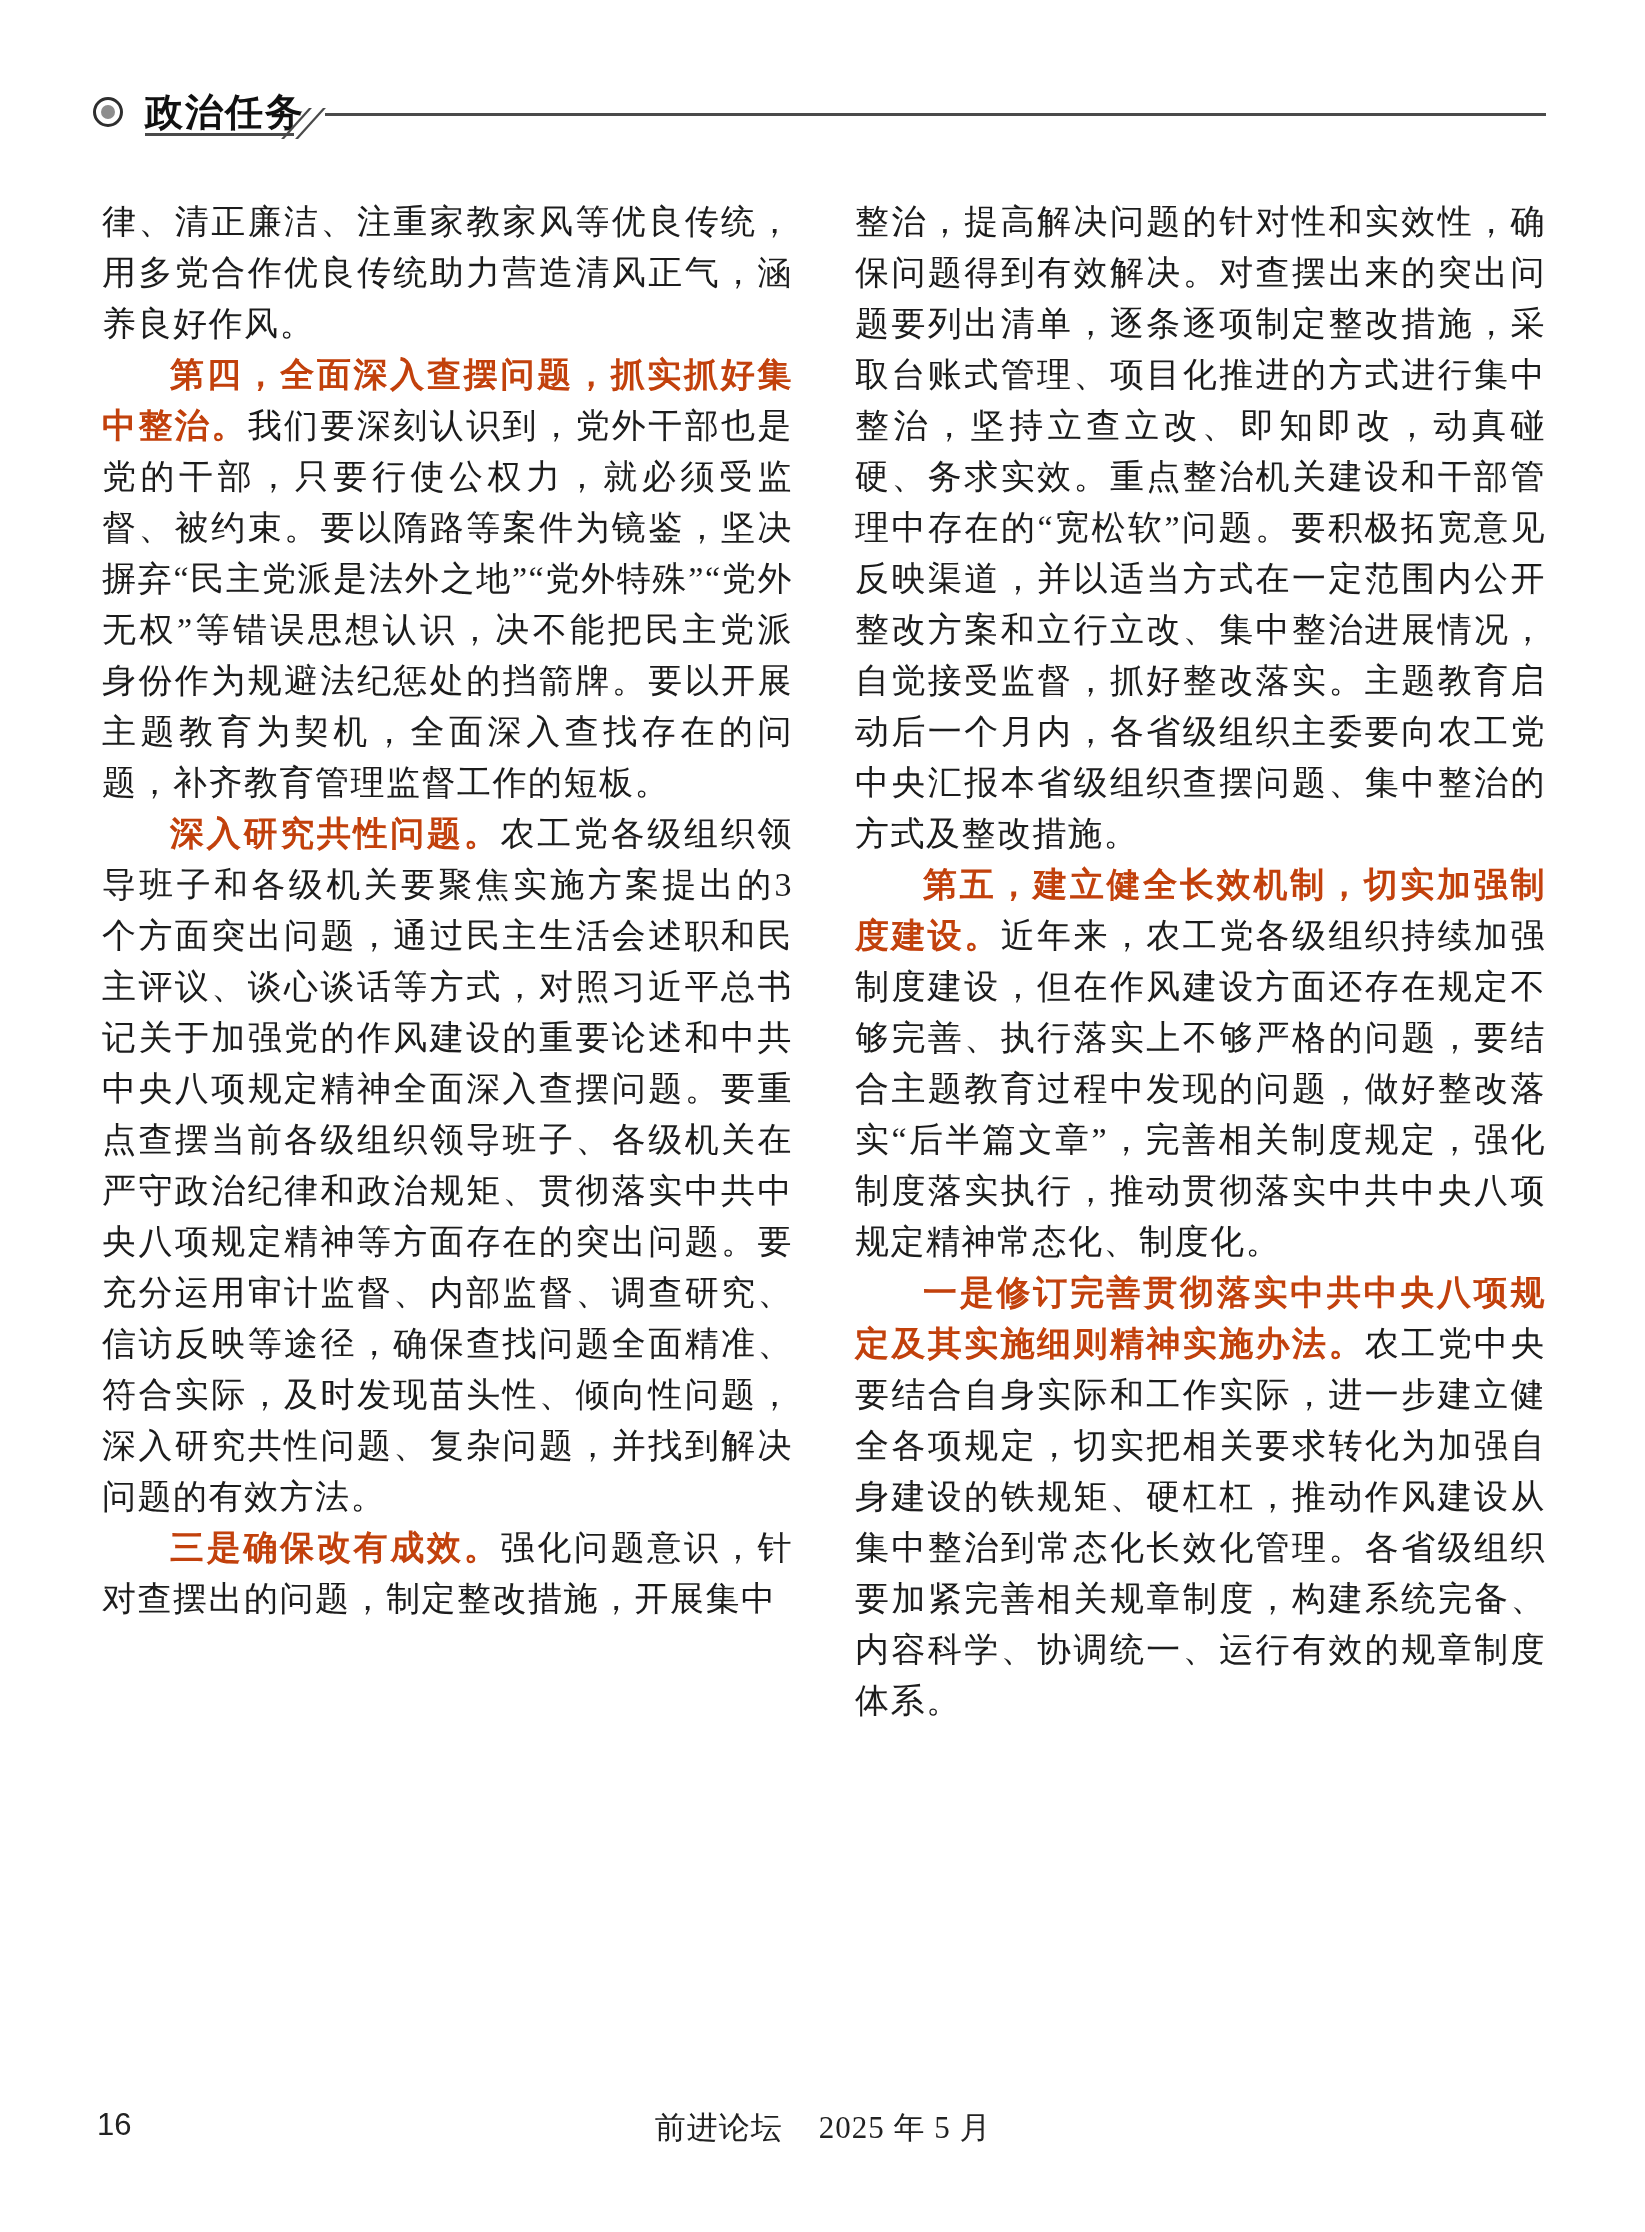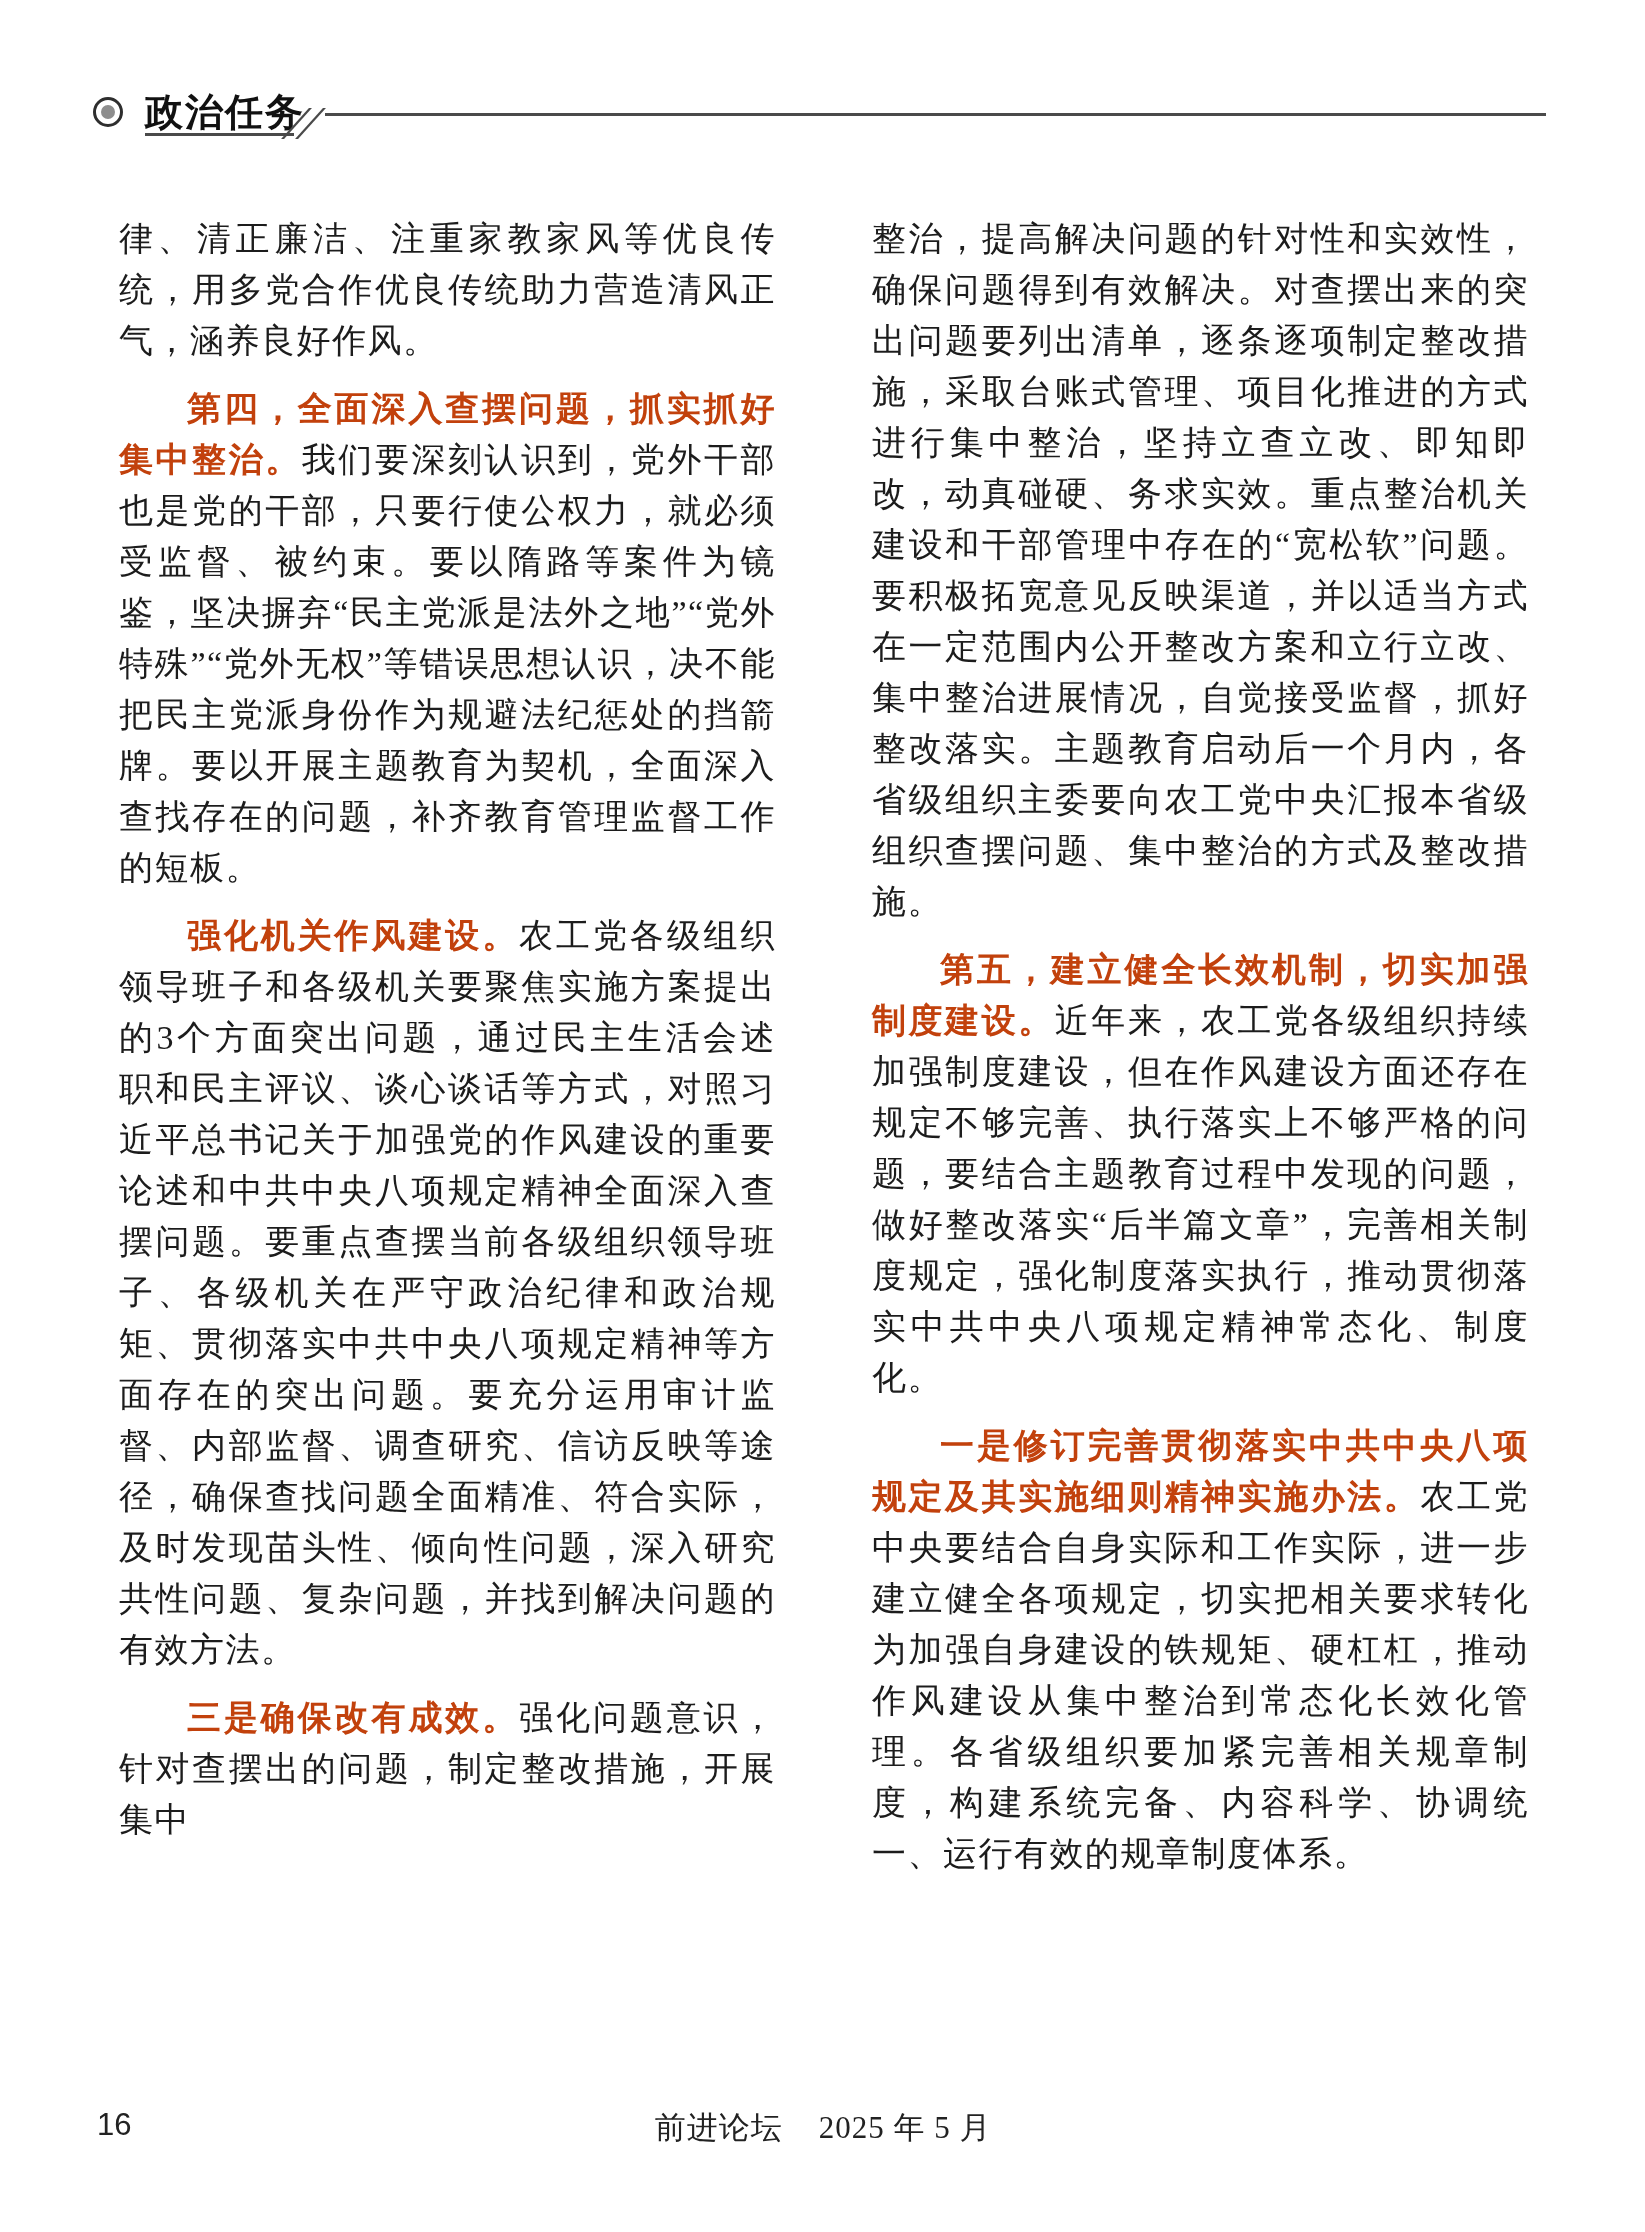--- a/index.html
+++ b/index.html
@@ -49,21 +49,21 @@
   
   .col {
     position: absolute; top: 196px; width: 691px;
     font-size: 34px; line-height: 51px;
     letter-spacing: 1.5px;
     text-align: justify; text-justify: inter-ideograph;
     color: #1c1c1c;
   }
   .col.left  { left: 102px; }
   .col.right { left: 855px; }
-  .para { margin: 17px; padding: 0; }
+  .para { margin: 0; padding: 0; }
   .para.indent { text-indent: 2em; }
   .lead {
     font-family: "Liberation Sans", "DejaVu Sans", sans-serif;
     font-weight: 700; color: #c2410c;
   }
 
   
   .page-num {
     position: absolute; left: 97px; top: 2107px;
     font-family: "Liberation Sans", "DejaVu Sans", sans-serif;
@@ -90,21 +90,21 @@
     <div class="hdr-underline"></div>
     <div class="hdr-slash s1"></div>
     <div class="hdr-slash s2"></div>
     <div class="hdr-rule"></div>
   </header>
 
   <main>
     <section class="col left">
         <p class="para">律、清正廉洁、注重家教家风等优良传统，用多党合作优良传统助力营造清风正气，涵养良好作风。</p>
         <p class="para indent"><b class="lead">第四，全面深入查摆问题，抓实抓好集中整治。</b>我们要深刻认识到，党外干部也是党的干部，只要行使公权力，就必须受监督、被约束。要以隋路等案件为镜鉴，坚决摒弃“民主党派是法外之地”“党外特殊”“党外无权”等错误思想认识，决不能把民主党派身份作为规避法纪惩处的挡箭牌。要以开展主题教育为契机，全面深入查找存在的问题，补齐教育管理监督工作的短板。</p>
-        <p class="para indent"><b class="lead">强化机关作风建设。</b>农工党各级组织领导班子和各级机关要聚焦实施方案提出的3个方面突出问题，通过民主生活会述职和民主评议、谈心谈话等方式，对照习近平总书记关于加强党的作风建设的重要论述和中共中央八项规定精神全面深入查摆问题。要重点查摆当前各级组织领导班子、各级机关在严守政治纪律和政治规矩、贯彻落实中共中央八项规定精神等方面存在的突出问题。要充分运用审计监督、内部监督、调查研究、信访反映等途径，确保查找问题全面精准、符合实际，及时发现苗头性、倾向性问题，深入研究共性问题、复杂问题，并找到解决问题的有效方法。</p>
+        <p class="para indent"><b class="lead">深入研究共性问题。</b>农工党各级组织领导班子和各级机关要聚焦实施方案提出的3个方面突出问题，通过民主生活会述职和民主评议、谈心谈话等方式，对照习近平总书记关于加强党的作风建设的重要论述和中共中央八项规定精神全面深入查摆问题。要重点查摆当前各级组织领导班子、各级机关在严守政治纪律和政治规矩、贯彻落实中共中央八项规定精神等方面存在的突出问题。要充分运用审计监督、内部监督、调查研究、信访反映等途径，确保查找问题全面精准、符合实际，及时发现苗头性、倾向性问题，深入研究共性问题、复杂问题，并找到解决问题的有效方法。</p>
         <p class="para indent"><b class="lead">三是确保改有成效。</b>强化问题意识，针对查摆出的问题，制定整改措施，开展集中</p>
       </section>
     <section class="col right">
         <p class="para">整治，提高解决问题的针对性和实效性，确保问题得到有效解决。对查摆出来的突出问题要列出清单，逐条逐项制定整改措施，采取台账式管理、项目化推进的方式进行集中整治，坚持立查立改、即知即改，动真碰硬、务求实效。重点整治机关建设和干部管理中存在的“宽松软”问题。要积极拓宽意见反映渠道，并以适当方式在一定范围内公开整改方案和立行立改、集中整治进展情况，自觉接受监督，抓好整改落实。主题教育启动后一个月内，各省级组织主委要向农工党中央汇报本省级组织查摆问题、集中整治的方式及整改措施。</p>
         <p class="para indent"><b class="lead">第五，建立健全长效机制，切实加强制度建设。</b>近年来，农工党各级组织持续加强制度建设，但在作风建设方面还存在规定不够完善、执行落实上不够严格的问题，要结合主题教育过程中发现的问题，做好整改落实“后半篇文章”，完善相关制度规定，强化制度落实执行，推动贯彻落实中共中央八项规定精神常态化、制度化。</p>
         <p class="para indent"><b class="lead">一是修订完善贯彻落实中共中央八项规定及其实施细则精神实施办法。</b>农工党中央要结合自身实际和工作实际，进一步建立健全各项规定，切实把相关要求转化为加强自身建设的铁规矩、硬杠杠，推动作风建设从集中整治到常态化长效化管理。各省级组织要加紧完善相关规章制度，构建系统完备、内容科学、协调统一、运行有效的规章制度体系。</p>
       </section>
   </main>
 
   <footer>

